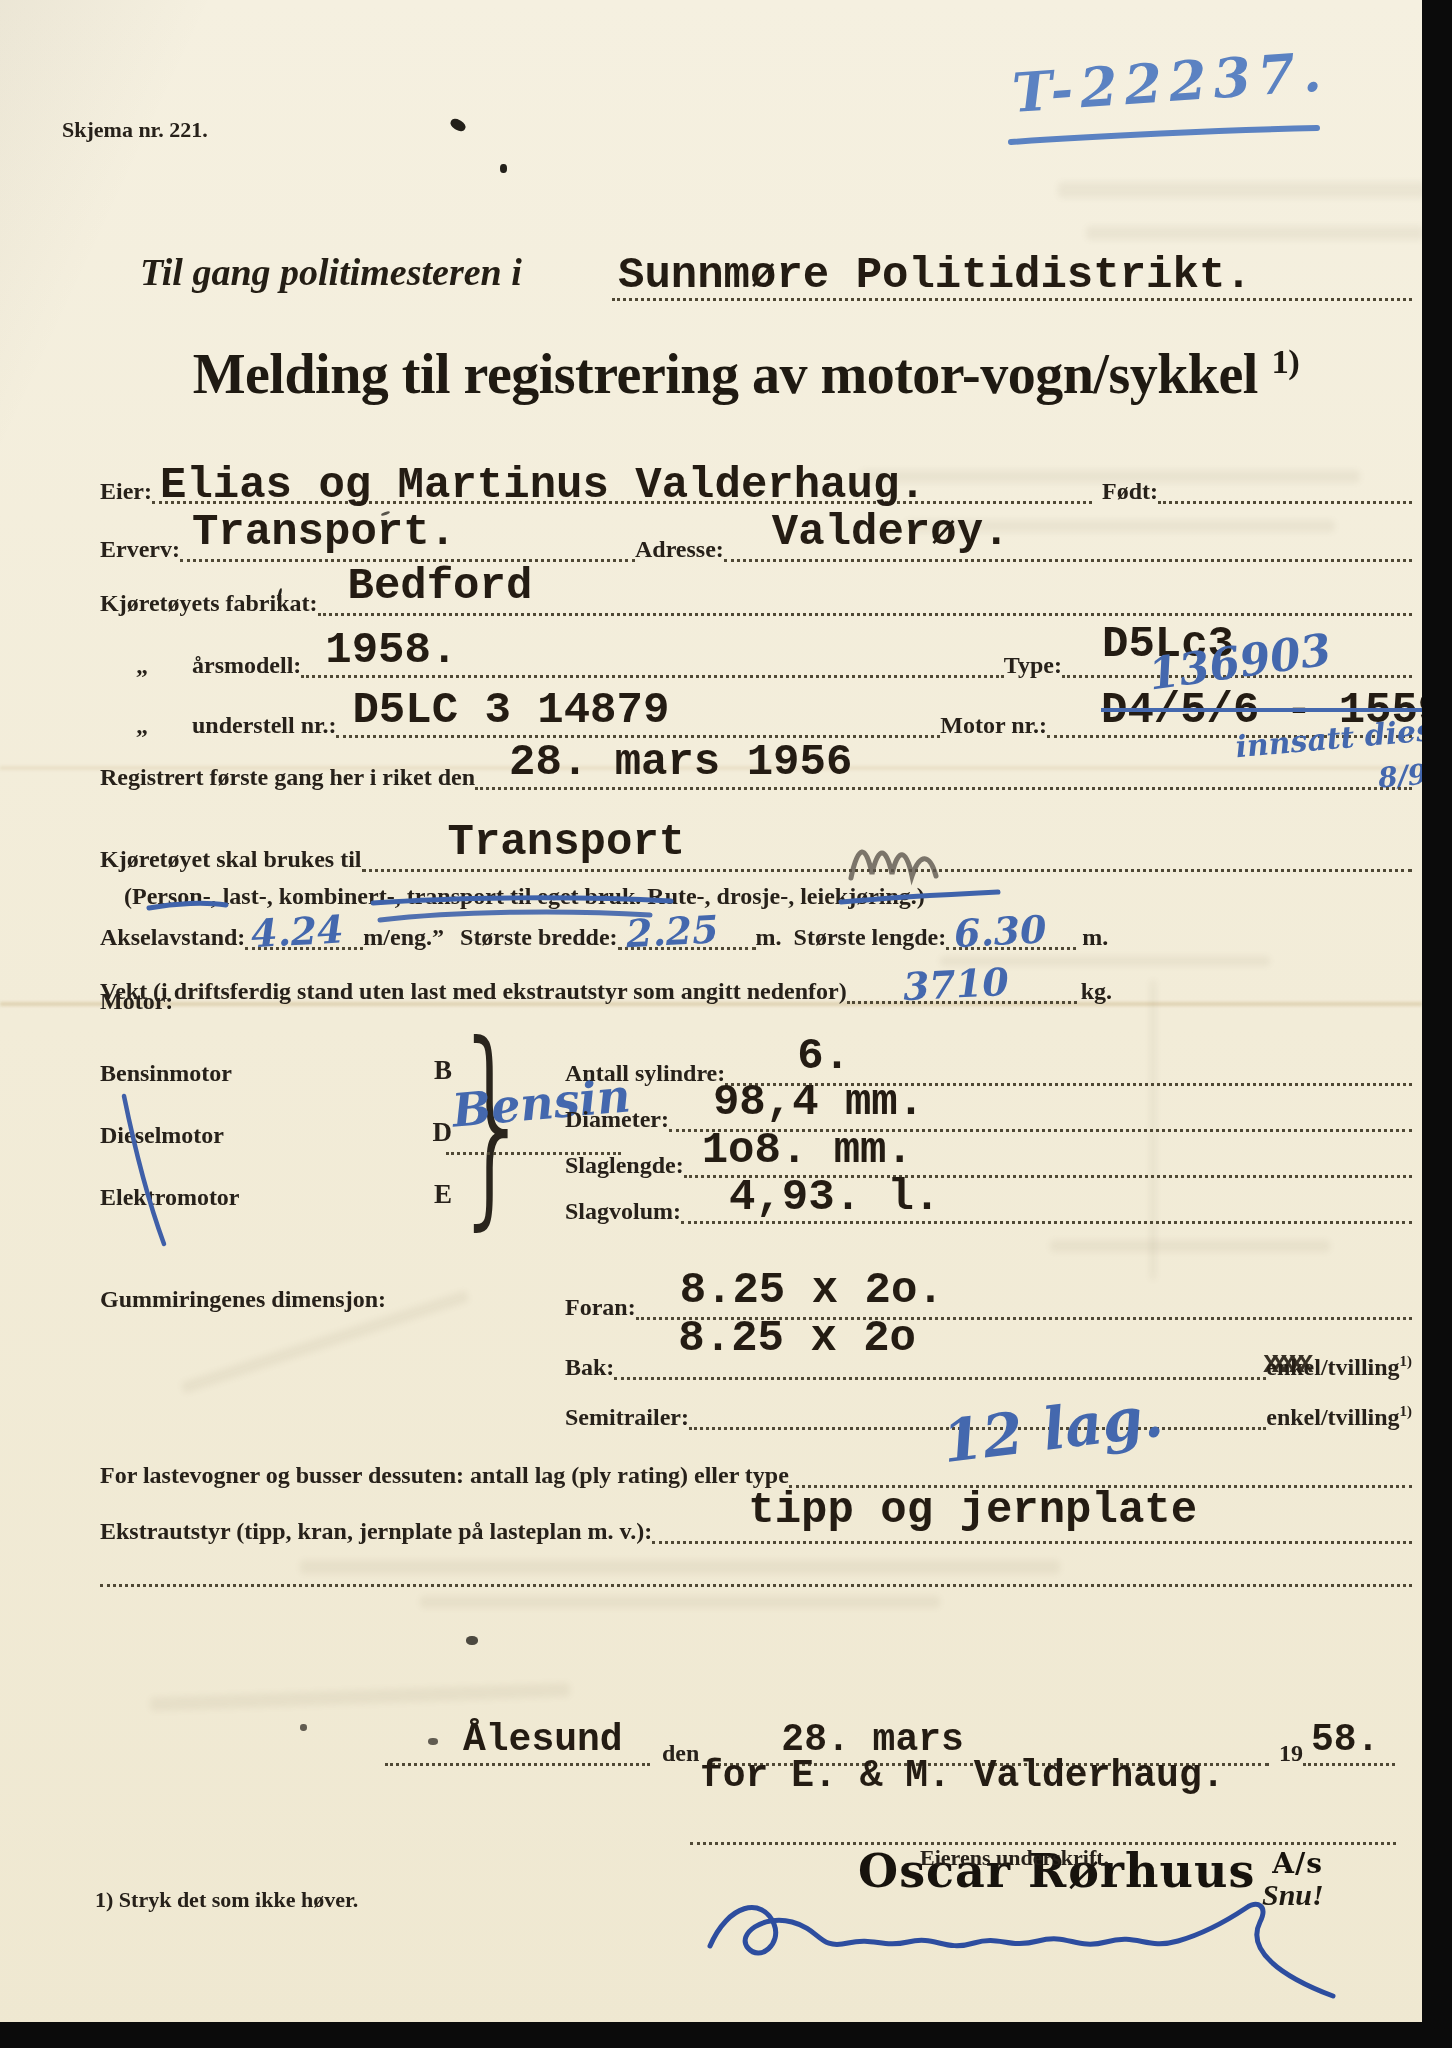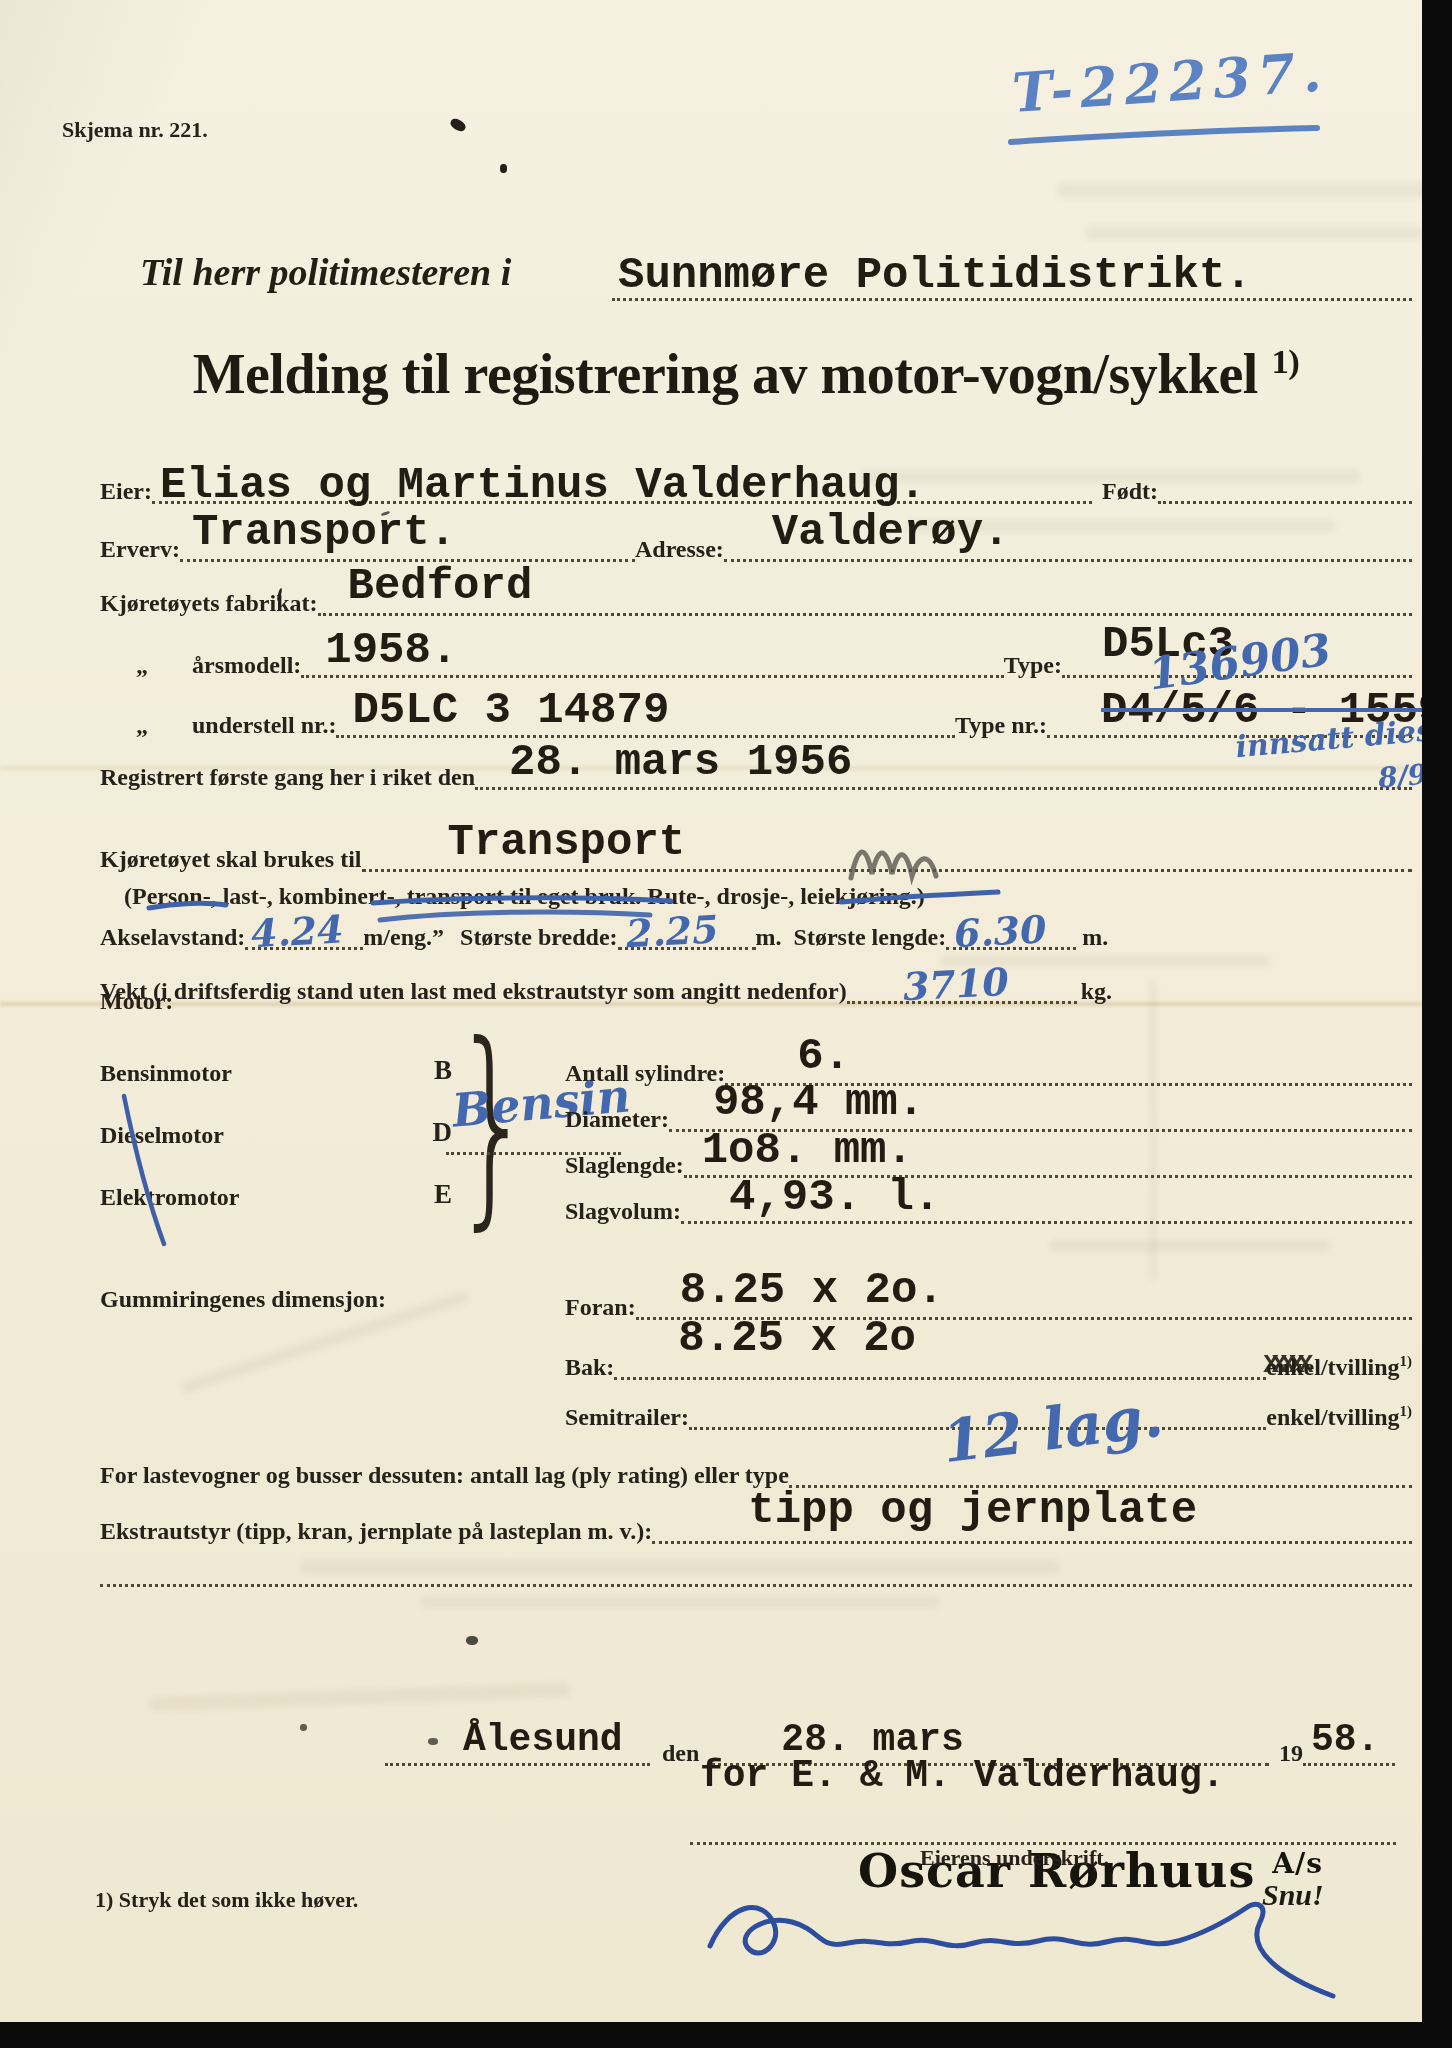--- a/index.html
+++ b/index.html
@@ -67,21 +67,21 @@
   <div class="speck" style="left:278px;top:588px;width:3px;height:13px;transform:rotate(15deg);"></div>
   <div class="speck" style="left:381px;top:512px;width:9px;height:3px;transform:rotate(-20deg);opacity:.75;"></div>
 
   <div class="abs lbl small" style="left:62px;top:118px;">Skjema nr. 221.</div>
 
   <div class="regno" style="left:1012px;top:50px;">T-22237.</div>
   <svg class="abs" style="left:1005px;top:122px;" width="320" height="30" viewBox="0 0 320 30">
     <path d="M6 20 C 90 14, 220 8, 312 6" stroke="#5b82c2" stroke-width="6" fill="none" stroke-linecap="round"></path>
   </svg>
 
-  <div class="salut" style="left:140px;top:250px;">Til herr politimesteren i</div>
+  <div class="salut" style="left:140px;top:250px;">Til gang politimesteren i</div>
   <div class="dotline" style="left:612px;top:262px;width:800px;height:36px;"></div>
   <div class="abs typed" style="left:618px;top:252px;">Sunnmøre Politidistrikt.</div>
 
   <div class="title" style="left:126px;top:342px;width:1240px;">
     <span>Melding til registrering av motor-vogn/sykkel</span>
     <sup>1)</sup>
   </div>
 
   <div class="row" style="left:100px;top:462px;width:1312px;height:42px;">
     <span class="lbl">Eier:</span>
@@ -107,21 +107,21 @@
     <span class="lbl" style="margin-left:44px;">årsmodell:</span>
     <span class="fill grow"><span class="typed sit" style="padding-left:24px;transform:translateY(-2px);">1958.</span></span>
     <span class="lbl">Type:</span>
     <span class="fill fw" style="width:350px;"><span class="typed raise" style="padding-left:40px;">D5Lc3.</span></span>
   </div>
 
   <div class="row" style="left:100px;top:692px;width:1312px;height:46px;">
     <span class="lbl" style="margin-left:36px;">„</span>
     <span class="lbl" style="margin-left:44px;">understell nr.:</span>
     <span class="fill grow"><span class="typed sit" style="padding-left:16px;transform:translateY(-2px);">D5LC 3 14879</span></span>
-    <span class="lbl">Type nr.:</span>
+    <span class="lbl">Motor nr.:</span>
     <span class="fill fw" style="width:365px;"><span class="typed sit struck" style="padding-left:6px;transform:translateY(-2px);">D4/5/6 - 15595</span></span>
   </div>
   <div class="abs hand" style="left:1148px;top:640px;font-size:44px;transform:rotate(-8deg);">136903</div>
   <div class="abs hand" style="left:1235px;top:718px;font-size:30px;transform:rotate(-5deg);">innsatt dieselmotor</div>
   <div class="abs hand" style="left:1378px;top:760px;font-size:28px;transform:rotate(-5deg);">8/9-62.</div>
 
   <div class="row" style="left:100px;top:748px;width:1312px;height:42px;">
     <span class="lbl">Registrert første gang her i riket den</span>
     <span class="fill grow"><span class="typed sit" style="padding-left:34px;transform:translateY(-2px);">28. mars 1956</span></span>
   </div>

